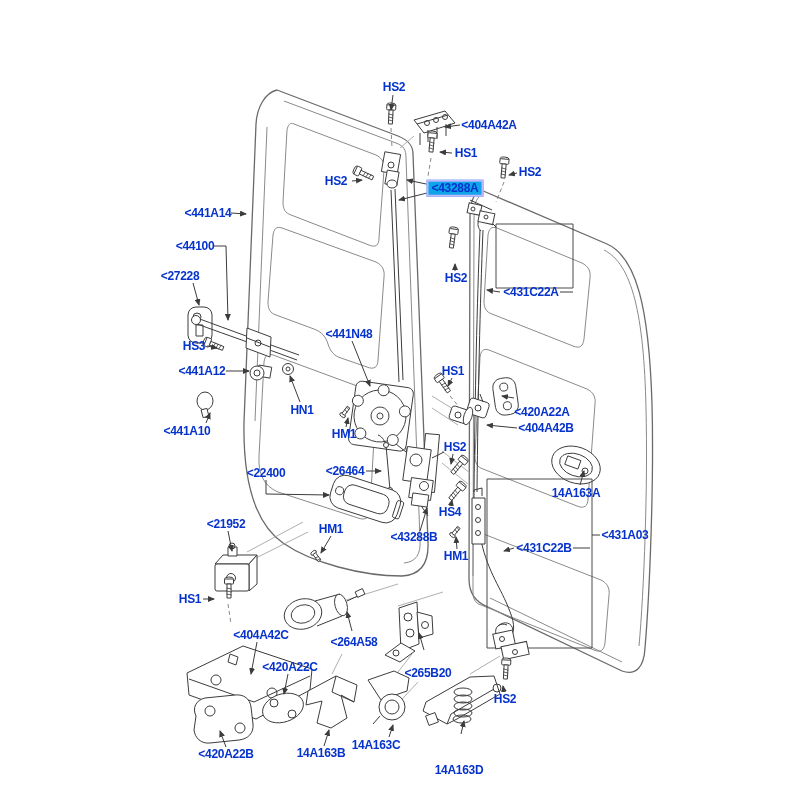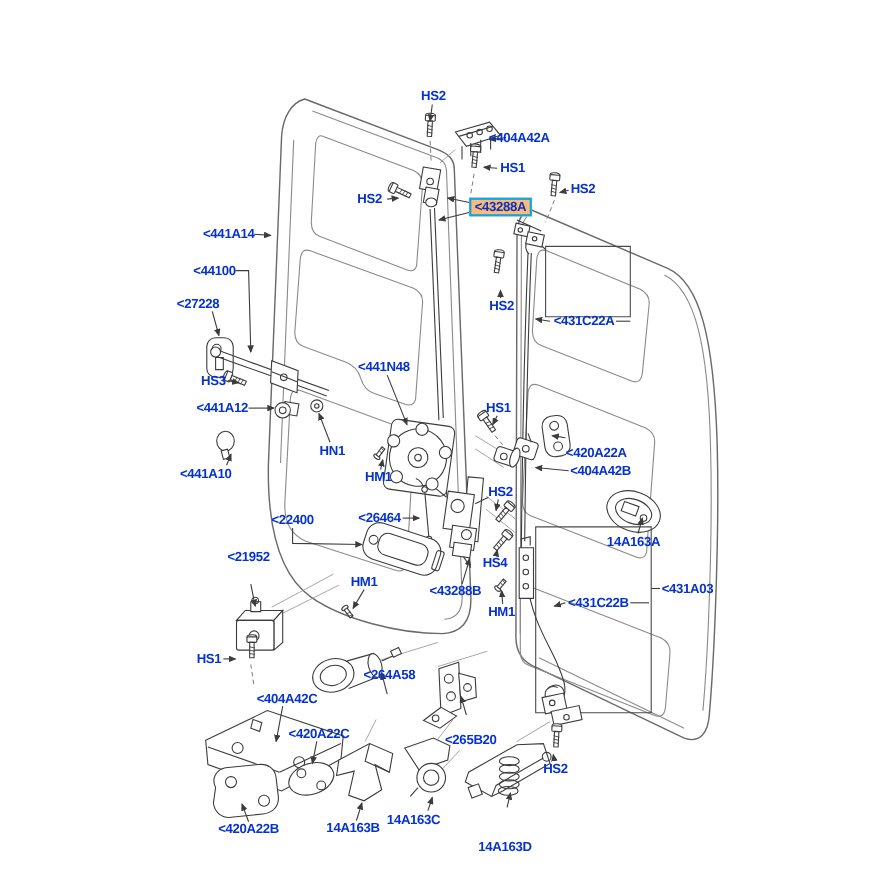--- a/index.html
+++ b/index.html
@@ -2,21 +2,21 @@
 <html><head>
 <meta charset="utf-8">
 <style>
   html,body{margin:0;padding:0;background:#fff;}
   .stage{position:relative;width:800px;height:800px;background:#fff;overflow:hidden;
          font-family:"Liberation Sans",sans-serif;margin-top:24px;}
   .art{position:absolute;left:0;top:0;}
   .lbl{position:absolute;transform:translate(-50%,-50%);white-space:nowrap;
        font-size:12px;font-weight:700;color:#0633cc;letter-spacing:-0.3px;
        line-height:1.05;cursor:pointer;z-index:5;}
-  .lbl.hl{border:2px solid #0ea5e9;background:#fdba74;padding:0 3px;text-align:right;}
+  .lbl.hl{border:2px solid #c4b5fd;background:#0ea5e9;padding:0 3px;text-align:right;}
   svg *{vector-effect:non-scaling-stroke;}
   .door{stroke:#6a6a6a;stroke-width:1.3;fill:#ffffff;}
   .doorline{stroke:#8a8a8a;stroke-width:1;fill:none;}
   .win{stroke:#8a8a8a;stroke-width:1;fill:none;}
   .part{stroke:#3c3c3c;stroke-width:1;fill:#ffffff;}
   .partline{stroke:#3c3c3c;stroke-width:1;fill:none;}
   .leader{stroke:#3c3c3c;stroke-width:1;fill:none;}
   .guide{stroke:#9a9a9a;stroke-width:0.8;fill:none;}
   .dash{stroke:#7a7a7a;stroke-width:0.9;fill:none;stroke-dasharray:4 3;}
   .callout{stroke:#4a4a4a;stroke-width:1;fill:none;}
@@ -387,21 +387,21 @@
     <line class="leader" x1="424" y1="626" x2="419" y2="609" marker-end="url(#arw)"></line>
     <line class="leader" x1="504" y1="668" x2="503" y2="662" marker-end="url(#arw)"></line>
     <line class="leader" x1="226" y1="723" x2="220" y2="707" marker-end="url(#arw)"></line>
     <line class="leader" x1="324" y1="722" x2="329" y2="706" marker-end="url(#arw)"></line>
     <line class="leader" x1="389" y1="713" x2="393" y2="701" marker-end="url(#arw)"></line>
     <line class="leader" x1="461" y1="710" x2="464" y2="697" marker-end="url(#arw)"></line>
   </g>
 </svg>
 
 <div class="lbl" style="left:394px;top:63px">HS2</div>
-<div class="lbl" style="left:472px;top:101px">&lt;404A42A</div>
+<div class="lbl" style="left:489px;top:101px">&lt;404A42A</div>
 <div class="lbl" style="left:466px;top:129px">HS1</div>
 <div class="lbl" style="left:336px;top:157px">HS2</div>
 <div class="lbl hl" style="left:455px;top:164px">&lt;43288A</div>
 <div class="lbl" style="left:530px;top:148px">HS2</div>
 <div class="lbl" style="left:208px;top:189px">&lt;441A14</div>
 <div class="lbl" style="left:195px;top:222px">&lt;44100</div>
 <div class="lbl" style="left:180px;top:252px">&lt;27228</div>
 <div class="lbl" style="left:194px;top:322px">HS3</div>
 <div class="lbl" style="left:202px;top:347px">&lt;441A12</div>
 <div class="lbl" style="left:187px;top:407px">&lt;441A10</div>
@@ -416,24 +416,24 @@
 <div class="lbl" style="left:542px;top:388px">&lt;420A22A</div>
 <div class="lbl" style="left:546px;top:404px">&lt;404A42B</div>
 <div class="lbl" style="left:576px;top:469px">14A163A</div>
 <div class="lbl" style="left:625px;top:511px">&lt;431A03</div>
 <div class="lbl" style="left:544px;top:524px">&lt;431C22B</div>
 <div class="lbl" style="left:455px;top:423px">HS2</div>
 <div class="lbl" style="left:450px;top:488px">HS4</div>
 <div class="lbl" style="left:331px;top:505px">HM1</div>
 <div class="lbl" style="left:414px;top:513px">&lt;43288B</div>
 <div class="lbl" style="left:456px;top:532px">HM1</div>
-<div class="lbl" style="left:226px;top:482px">&lt;21952</div>
+<div class="lbl" style="left:226px;top:500px">&lt;21952</div>
 <div class="lbl" style="left:190px;top:575px">HS1</div>
 <div class="lbl" style="left:261px;top:611px">&lt;404A42C</div>
-<div class="lbl" style="left:354px;top:590px">&lt;264A58</div>
+<div class="lbl" style="left:354px;top:618px">&lt;264A58</div>
 <div class="lbl" style="left:290px;top:643px">&lt;420A22C</div>
 <div class="lbl" style="left:428px;top:649px">&lt;265B20</div>
 <div class="lbl" style="left:505px;top:675px">HS2</div>
 <div class="lbl" style="left:226px;top:730px">&lt;420A22B</div>
 <div class="lbl" style="left:321px;top:729px">14A163B</div>
 <div class="lbl" style="left:376px;top:721px">14A163C</div>
 <div class="lbl" style="left:459px;top:746px">14A163D</div>
 
 </div>
 

